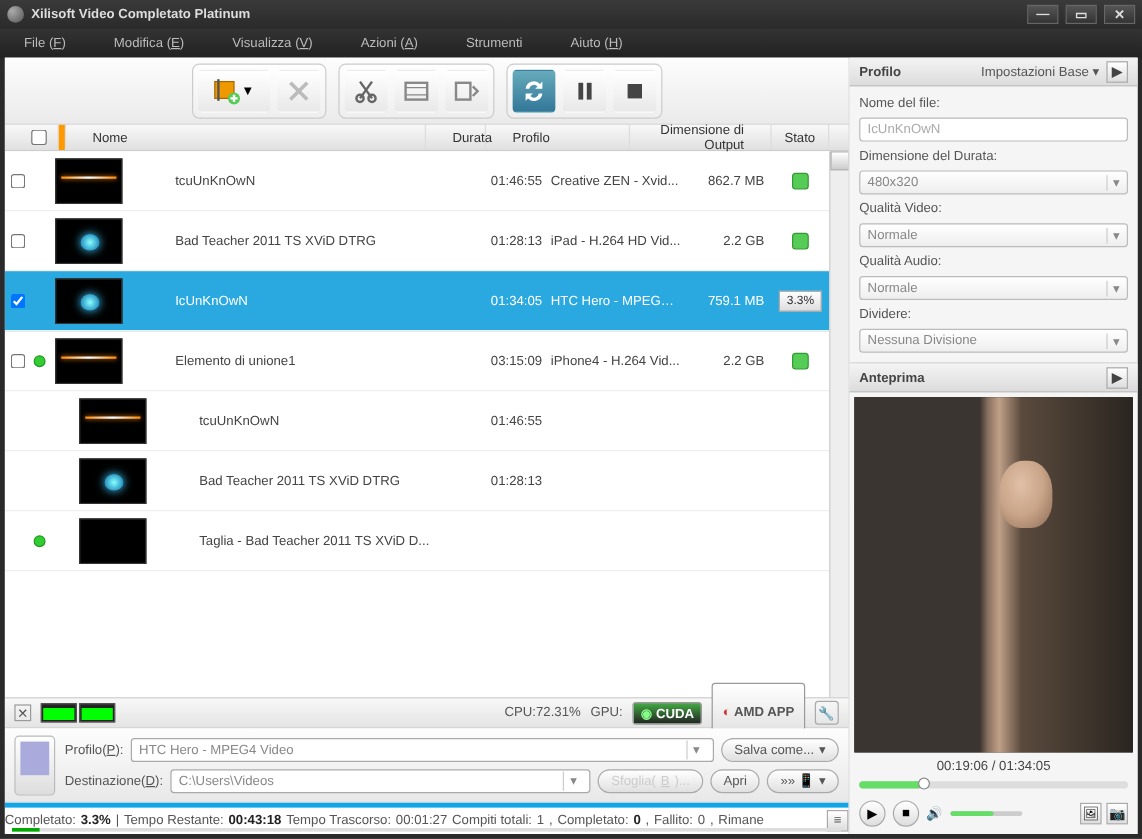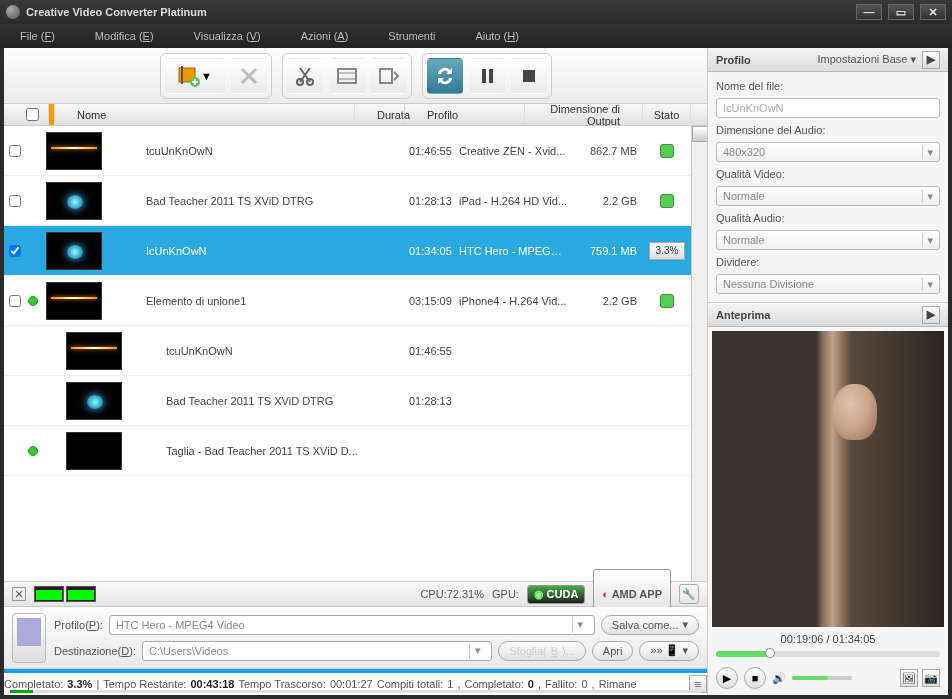--- a/index.html
+++ b/index.html
@@ -97,21 +97,21 @@
 .woman-placeholder { position:absolute; inset:0; background: linear-gradient(to right, #3a3530 0%, #3a3530 45%, #8a7060 48%, #c0a088 52%, #5a4a3d 60%, #2a2520 100%); }
 .woman-placeholder::before { content:""; position:absolute; left:52%; top:18%; width:44px; height:56px; background: radial-gradient(ellipse at 40% 35%, #e0c0a8 0%, #c9a488 50%, #8a6a55 100%); border-radius: 45% 45% 40% 40%; }
 .woman-placeholder::after { content:""; position:absolute; left:44%; top:8%; width:80px; height:110px; background: radial-gradient(ellipse at 60% 30%, rgba(90,60,40,0.9), rgba(40,30,20,0.95) 70%); border-radius: 50% 50% 30% 30%; z-index:-1; }
 </style>
 </head>
 <body>
 
 <div class="window">
   <div class="titlebar">
     <div class="titlebar-icon"></div>
-    <div class="titlebar-title">Creative Video Converter Platinum</div>
+    <div class="titlebar-title">Xilisoft Video Completato Platinum</div>
     <div class="titlebar-controls">
       <div class="tbtn">—</div>
       <div class="tbtn">▭</div>
       <div class="tbtn">✕</div>
     </div>
   </div>
 
   <div class="menubar">
     <span>File (<u>F</u>)</span>
     <span>Modifica (<u>E</u>)</span>
@@ -344,21 +344,21 @@
 
       <div class="right-pane">
         <div class="panel-header">
           <span>Profilo</span>
           <span class="link"><span>Impostazioni Base</span> ▾</span>
           <div class="expand">▶</div>
         </div>
         <div class="profile-panel">
           <label>Nome del file:</label>
           <div class="pinput">IcUnKnOwN</div>
-          <label>Dimensione del Audio:</label>
+          <label>Dimensione del Durata:</label>
           <div class="pselect">
               <span>480x320</span>
               <span class="arrow">▾</span>
             </div>
           <label>Qualità Video:</label>
           <div class="pselect">
               <span>Normale</span>
               <span class="arrow">▾</span>
             </div>
           <label>Qualità Audio:</label>

